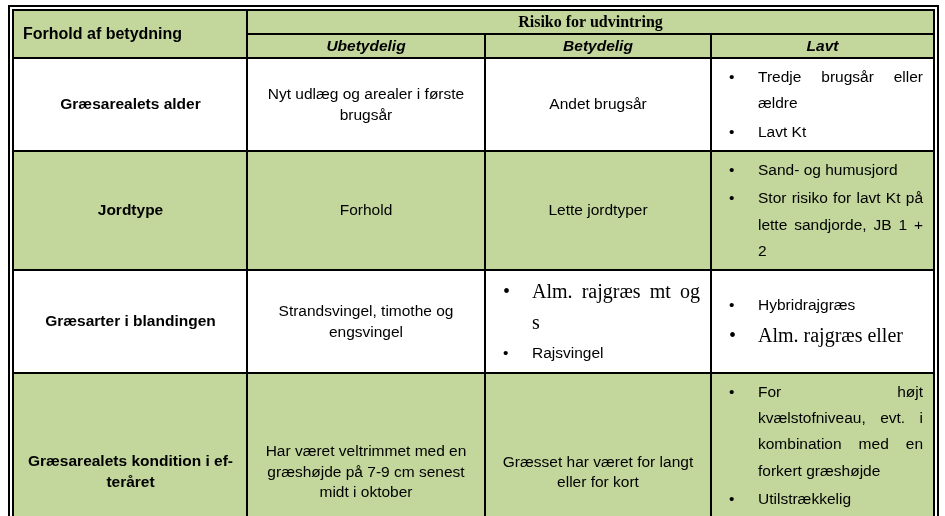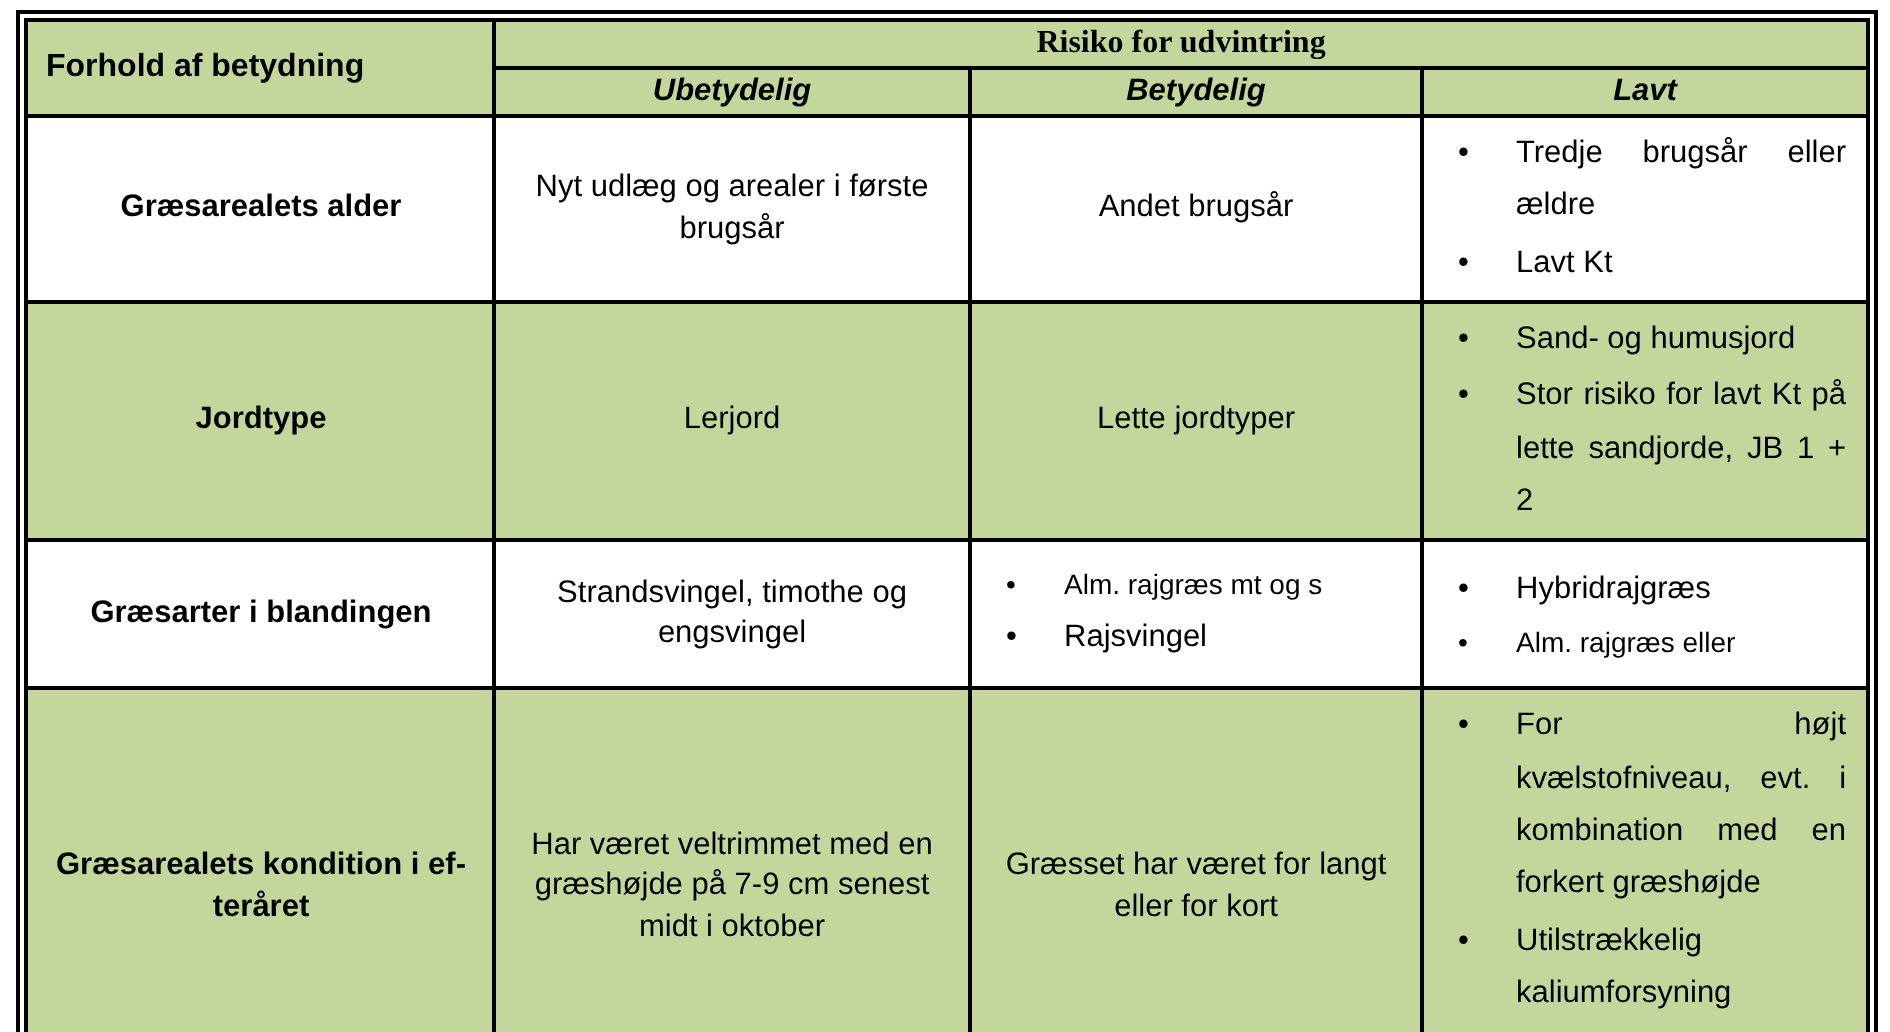--- a/index.html
+++ b/index.html
@@ -48,21 +48,21 @@
     margin:2px 0;
     line-height:1.7;
     text-align:justify;
     text-align-last:left;
   }
   td.bullets li::before{
     content:"\2022";
     position:absolute;
     left:17px;top:0;
   }
-  td.bullets li.lg{font-size:14px;line-height:1.55;}
+  td.bullets li.lg{font-size:20px;line-height:1.55;font-family:Liberation Serif, serif;}
   tr.hdr1{height:23px;}
   tr.hdr2{height:23px;font-style:italic;}
   tr.r0{height:66px;}
   tr.r1{height:92px;}
   tr.r2{height:74px;}
   tr.r3{height:137px;}
 </style>
 </head>
 <body>
 
@@ -94,21 +94,21 @@
         <td class="bullets">
           <ul>
             <li>Tredje brugsår eller ældre</li>
             <li>Lavt Kt</li>
           </ul>
         </td>
       </tr>
 
       <tr class="r1 green">
         <td class="label">Jordtype</td>
-        <td class="center">Lerjord</td>
+        <td class="center">Forhold</td>
         <td class="center">Lette jordtyper</td>
         <td class="bullets">
           <ul>
             <li>Sand- og humusjord</li>
             <li>Stor risiko for lavt Kt på lette sandjorde, JB 1 + 2</li>
           </ul>
         </td>
       </tr>
 
       <tr class="r2">

